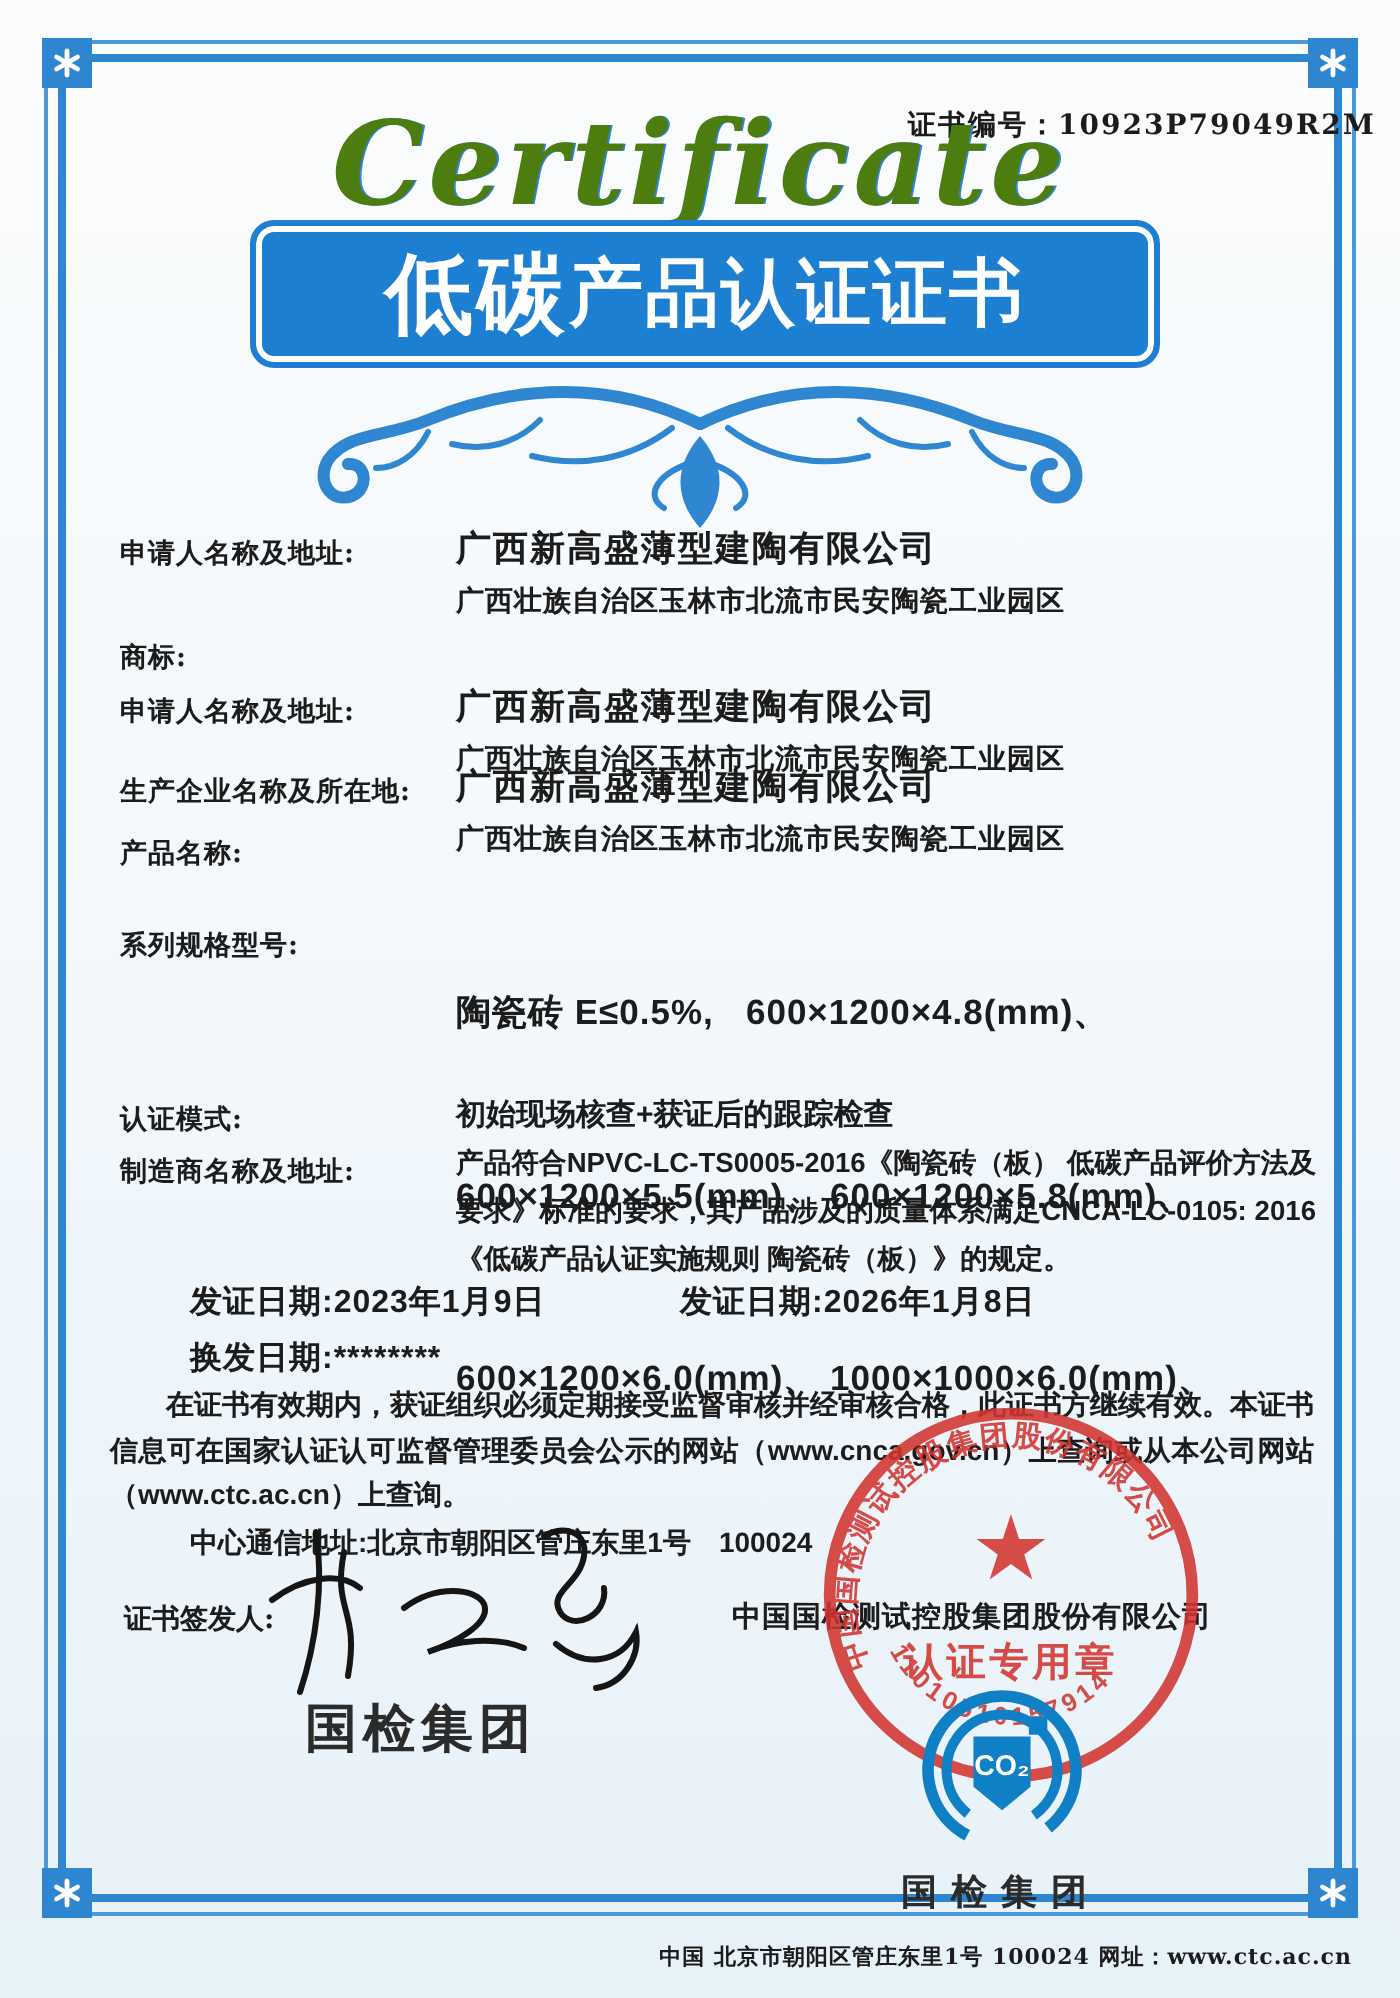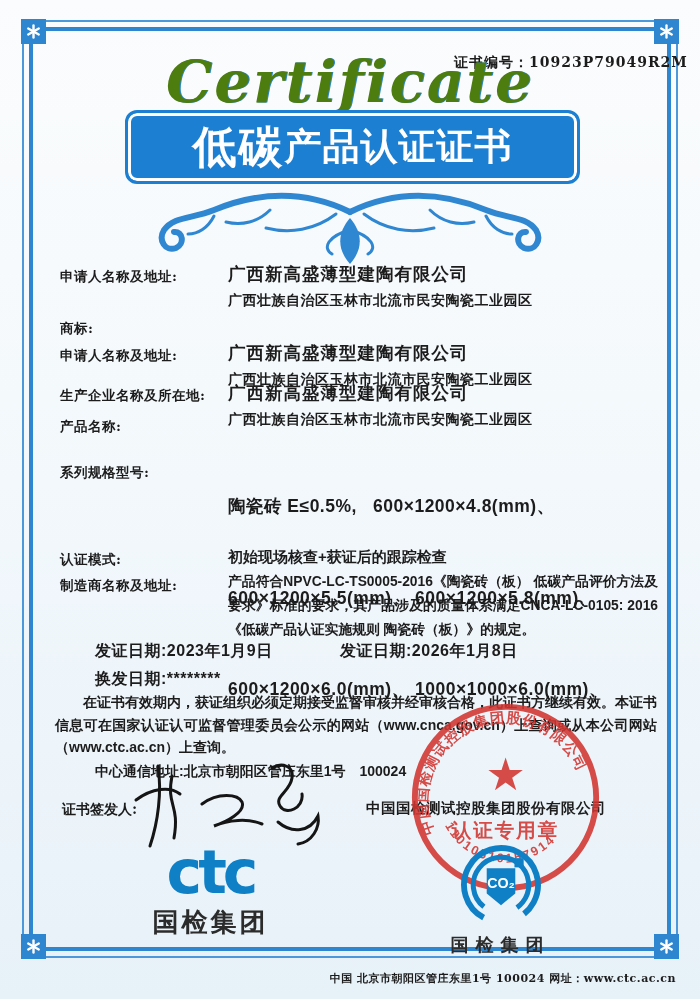--- a/index.html
+++ b/index.html
@@ -182,21 +182,20 @@
   </text>
   <text x="100" y="92" text-anchor="middle" font-size="46" fill="#d23430">★</text>
   <text x="100" y="141" text-anchor="middle" font-size="20" font-weight="bold" fill="#d23430" letter-spacing="2">认证专用章</text>
   <path id="numPath" d="M 36,125 A 70,70 0 0 0 164,125" fill="none"></path>
   <text font-size="13" font-weight="bold" fill="#d23430" letter-spacing="2.5">
     <textPath href="#numPath" startOffset="4">11010510157914</textPath>
   </text>
 </svg>
 
 <div class="abs ctc-block">
-  <div class="ctc-text">ctc</div>
   <div class="ctc-caption">国检集团</div>
 </div>
 
 <div class="abs co2-block">
   <svg width="84" height="84" viewBox="0 0 100 100">
     <g fill="none" stroke="#1080c6">
       <circle cx="50" cy="50" r="44" stroke-width="7" stroke-dasharray="225 60" transform="rotate(118 50 50)"></circle>
       <circle cx="50" cy="50" r="33" stroke-width="6" stroke-dasharray="165 50" transform="rotate(128 50 50)"></circle>
     </g>
     <rect x="66" y="18" width="11" height="11" fill="#1080c6"></rect>

